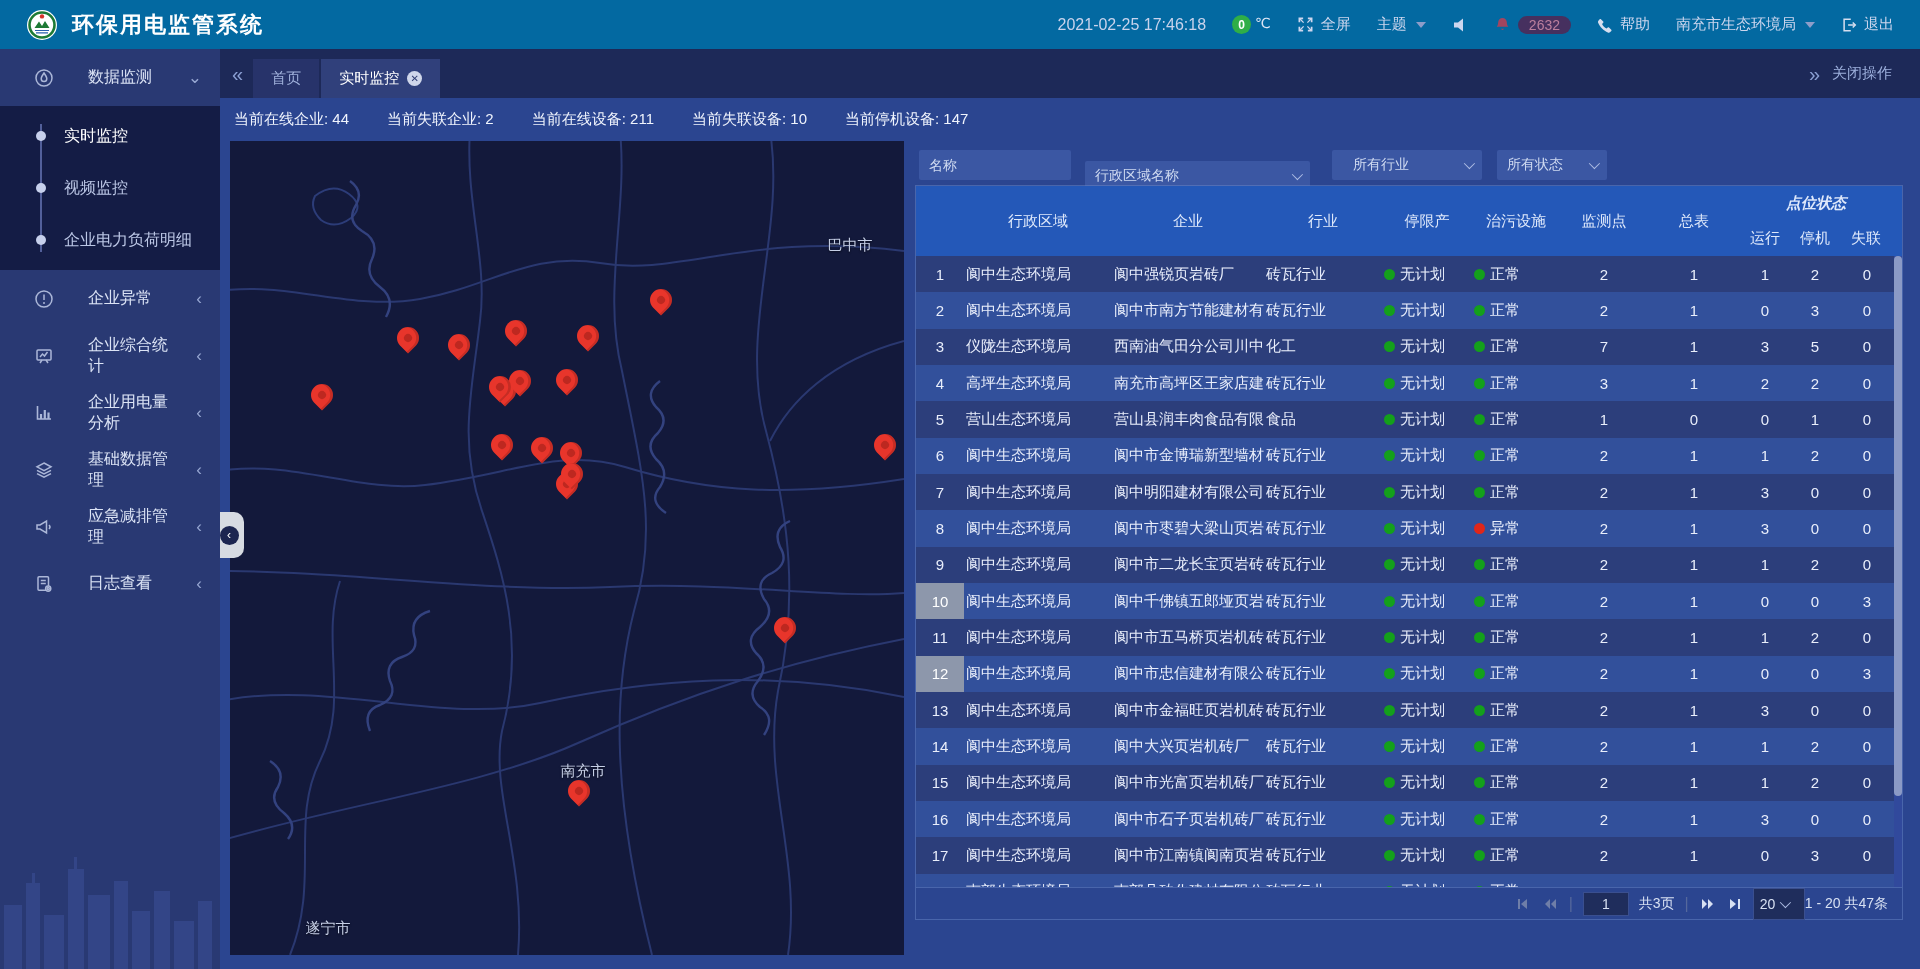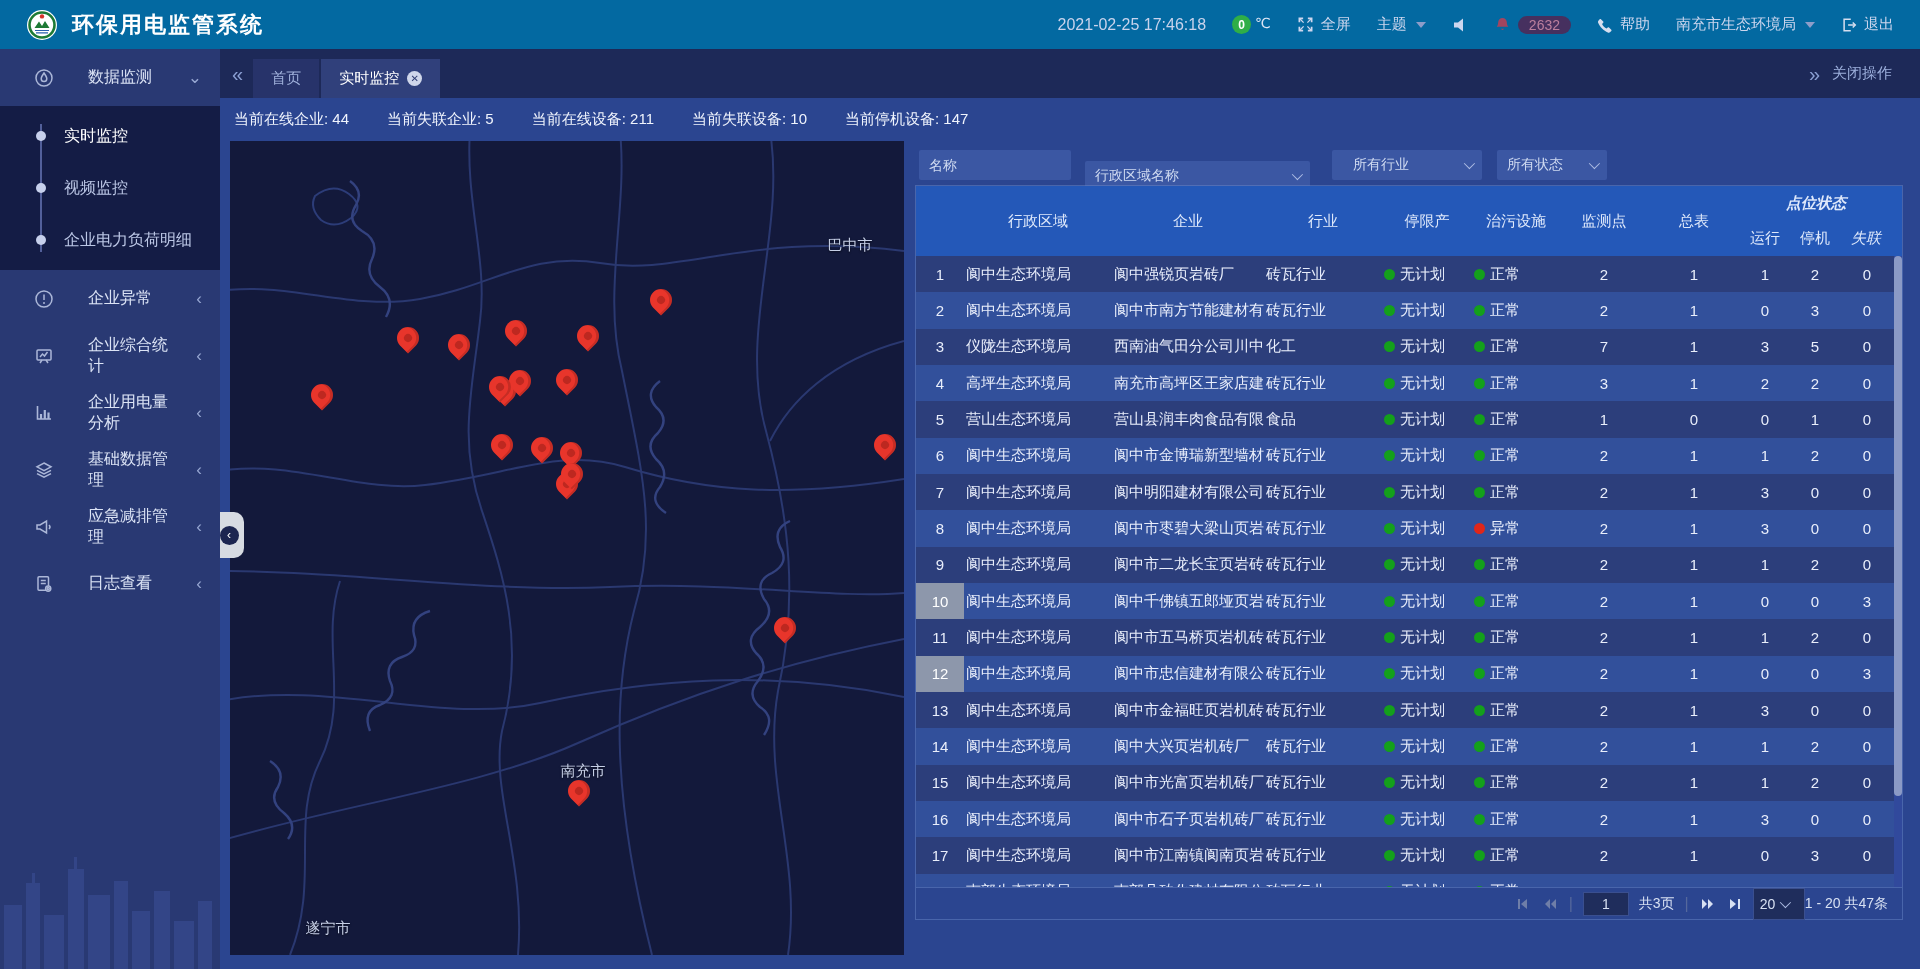--- a/index.html
+++ b/index.html
@@ -290,21 +290,21 @@
       </div>
     <span class="tab-right">
       <span class="tab-ffwd">»</span>
       <span>关闭操作</span>
     </span>
   </div>
 
   <div class="content">
     <div class="stats-row" id="stats-row">
         <span>当前在线企业: 44</span>
-        <span>当前失联企业: 5</span>
+        <span>当前失联企业: 2</span>
         <span>当前在线设备: 211</span>
         <span>当前失联设备: 10</span>
         <span>当前停机设备: 147</span>
       </div>
 
     <div class="map">
       <svg class="roads" width="674" height="814" viewBox="0 0 674 814">
         <path d="M85,55 q18,-14 34,-2 q16,12 2,24 q-16,12 -30,2 q-12,-12 -6,-24 Z" fill="none" stroke="#2c3c78" stroke-width="2"></path>
         <g fill="none" stroke="#2a3870" stroke-width="2">
           <path d="M-10,150 C60,140 120,170 190,158 C260,146 300,110 370,122 C450,136 520,90 674,110"></path>
@@ -380,21 +380,21 @@
             <div class="th" style="grid-area: 1 / 2 / span 2;">行政区域</div>
             <div class="th" style="grid-area: 1 / 3 / span 2;">企业</div>
             <div class="th" style="grid-area: 1 / 4 / span 2;">行业</div>
             <div class="th" style="grid-area: 1 / 5 / span 2;">停限产</div>
             <div class="th" style="grid-area: 1 / 6 / span 2;">治污设施</div>
             <div class="th" style="grid-area: 1 / 7 / span 2;">监测点</div>
             <div class="th" style="grid-area: 1 / 8 / span 2;">总表</div>
             <div class="th-group" style="grid-area: 1 / 9 / auto / span 3; padding-right: 10px;">点位状态</div>
             <div class="th" style="grid-area: 2 / 9;">运行</div>
             <div class="th" style="grid-area: 2 / 10;">停机</div>
-            <div class="th" style="grid-area: 2 / 11; padding-right: 10px; font-style: italic;">失联</div>
+            <div class="th" style="grid-area: 2 / 11; padding-right: 10px;">失联</div>
           </div>
         <div class="tbody" id="tbody">
           <div class="tr odd">
               <div class="td no">1</div>
               <div class="td ">阆中生态环境局</div>
               <div class="td ">阆中强锐页岩砖厂</div>
               <div class="td ">砖瓦行业</div>
               <div class="td "><span class="dot" style="background:#14a01b"></span><span>无计划</span></div>
               <div class="td "><span class="dot" style="background:#14a01b"></span><span>正常</span></div>
               <div class="td c">2</div>

